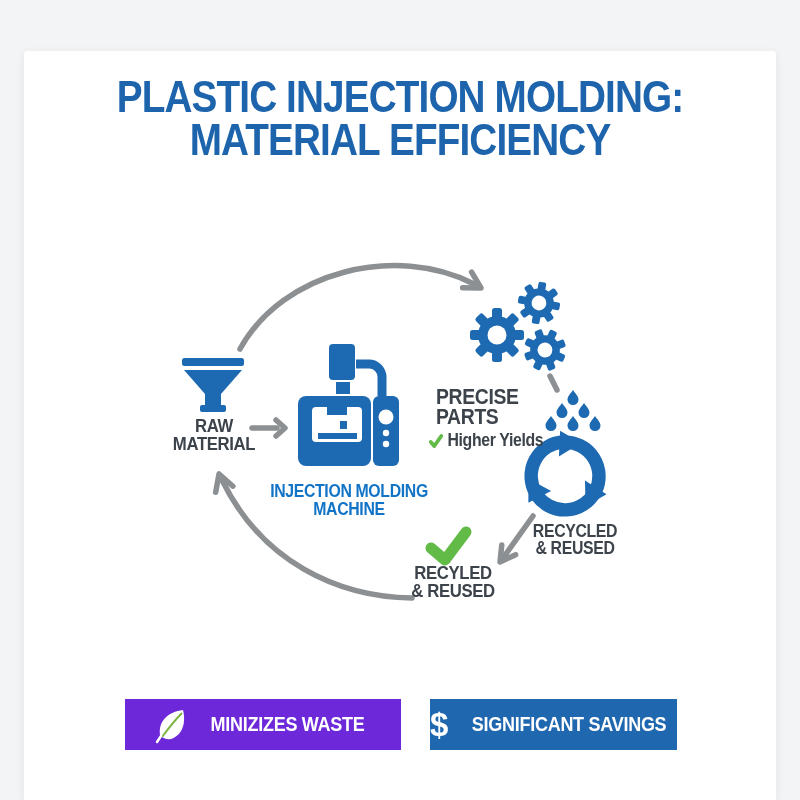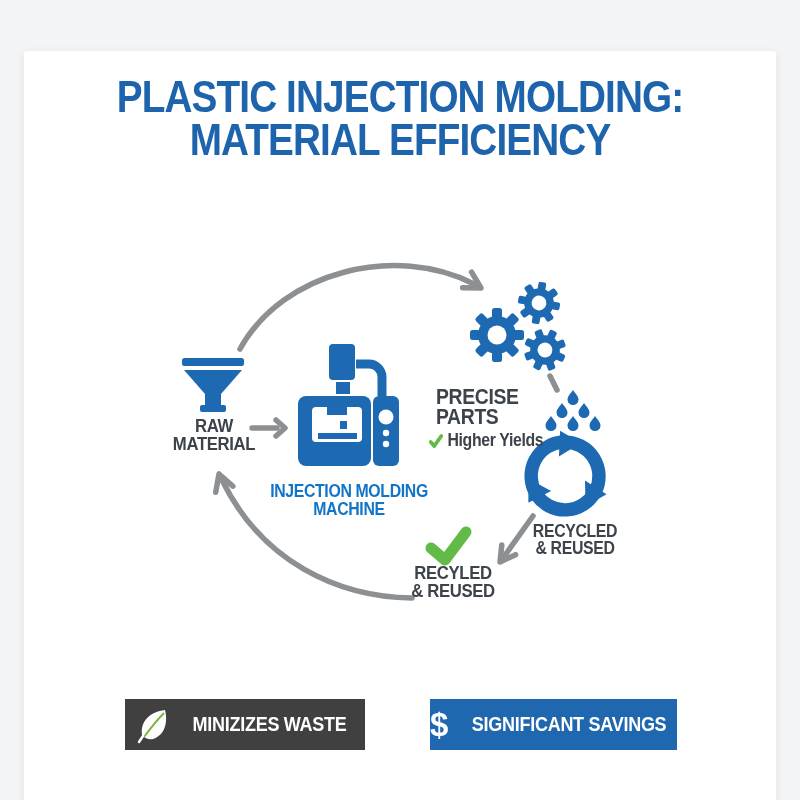--- a/index.html
+++ b/index.html
@@ -36,21 +36,21 @@
   .yields-label{left:429px;top:403px;font-size:18px;display:flex;align-items:center;gap:5px;}
   .recycled-right-label{left:575px;top:496px;font-size:18px;line-height:17px;text-align:center;}
   .recyled-bottom-label{left:453px;top:537px;font-size:19px;line-height:18px;text-align:center;}
 
   .badge{
     position:absolute;top:672px;height:51px;
     display:flex;align-items:center;justify-content:center;gap:13px;
     color:#ffffff;font-weight:bold;font-size:20px;letter-spacing:-0.3px;
   }
   .badge .btext{transform:scaleX(0.9);white-space:nowrap;}
-  .badge-green{left:125px;width:240px;background:#404040;}
+  .badge-green{left:125px;width:276px;background:#6d28d9;}
   .badge-blue{left:430px;width:247px;background:#1f67ae;}
   .dollar{font-size:33px;line-height:33px;font-weight:bold;}
 
   
   .bf{fill:#1e6ab2;}
   .bs{stroke:#1e6ab2;fill:none;}
   .gs{stroke:#8d9093;stroke-width:5.5;fill:none;stroke-linecap:round;stroke-linejoin:round;}
   .cg{stroke:#62ba47;fill:none;stroke-linecap:round;stroke-linejoin:round;}
 </style>
 </head>

